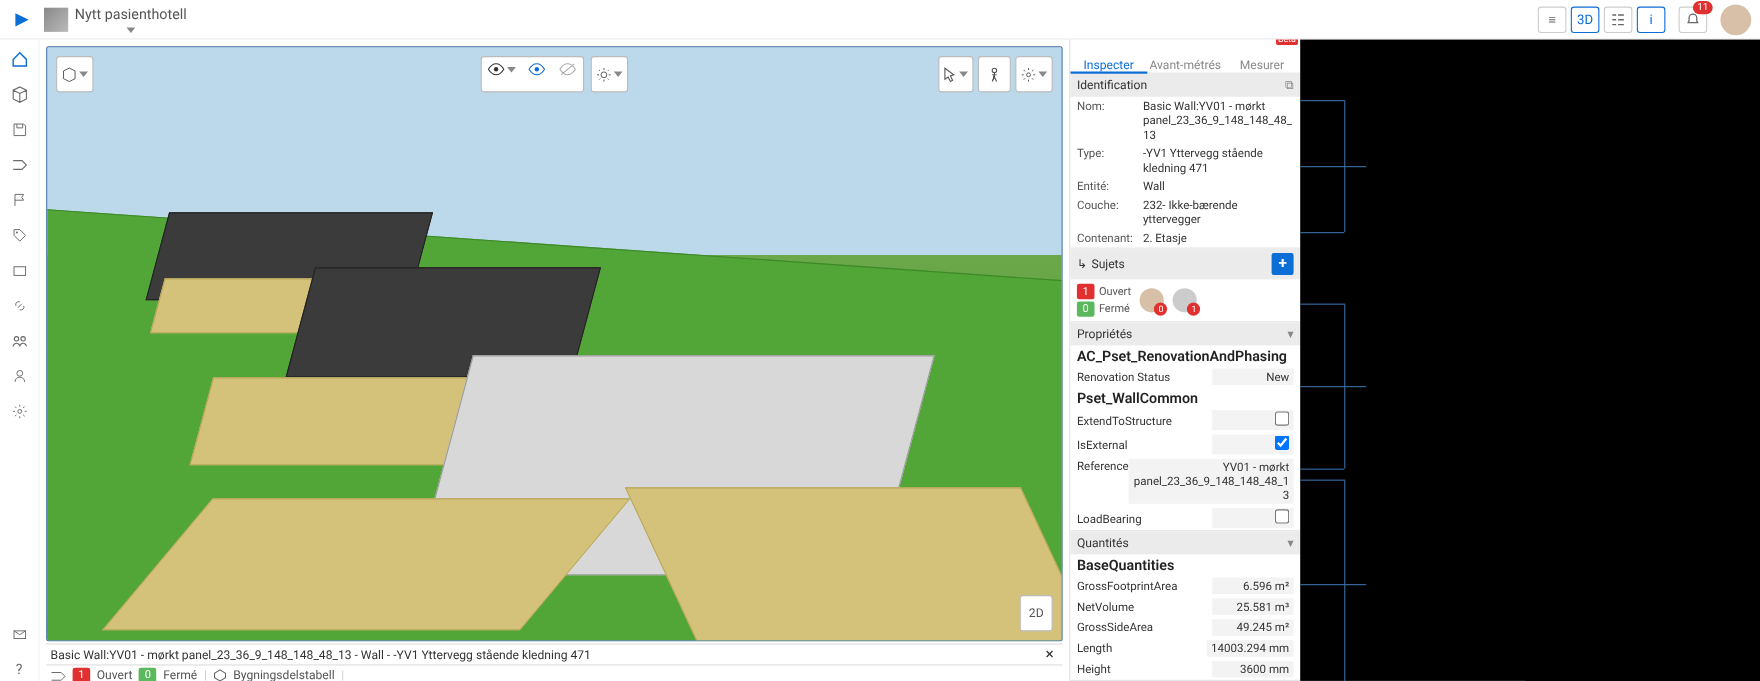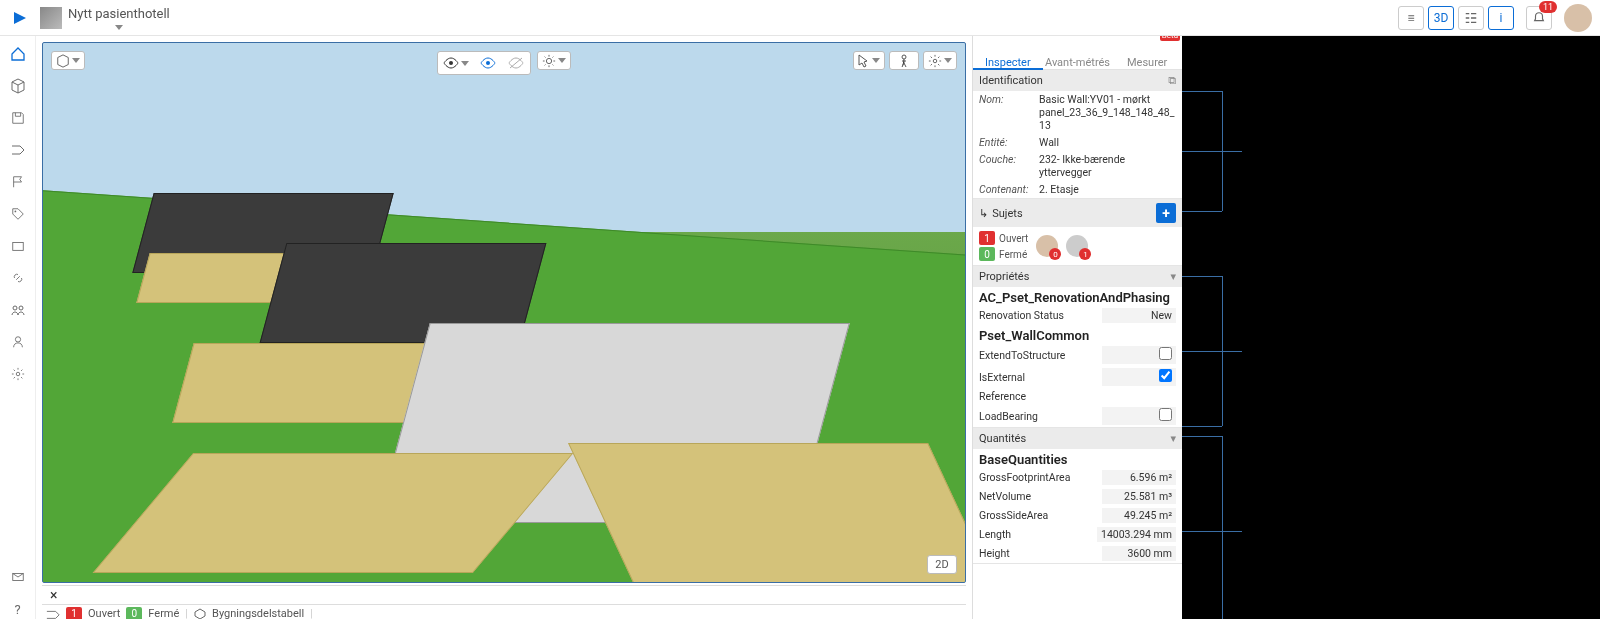--- a/index.html
+++ b/index.html
@@ -24,21 +24,21 @@
 .rail-icon.active { color: #0b6dd6; }
 .rail-spacer { flex: 1; }
 
 
 .content { position: absolute; left: 36px; top: 36px; right: 0; bottom: 0; display: flex; }
 .viewport-wrap { flex: 1; position: relative; padding: 6px; background: #fff; }
 .viewport { position: absolute; inset: 6px 6px 36px 6px; border: 1px solid #3a6ea5; border-radius: 2px; overflow: hidden; background: linear-gradient(#bcd9ec 0%, #bcd9ec 35%, #6ba84a 35%, #4f8a36 100%); }
 .vp-toolbar-l { position: absolute; top: 8px; left: 8px; display: flex; gap: 4px; z-index: 5; }
 .vp-toolbar-c { position: absolute; top: 8px; left: 50%; transform: translateX(-50%); display: flex; gap: 6px; z-index: 5; }
 .vp-toolbar-r { position: absolute; top: 8px; right: 8px; display: flex; gap: 4px; z-index: 5; }
-.vp-btn { background: #fff; border: 1px solid #bbb; border-radius: 3px; height: 19px; min-width: 30px; display: flex; align-items: center; justify-content: center; cursor: pointer; font-size: 11px; color: #555; gap: 2px; padding: 0 4px; }
+.vp-btn { background: #fff; border: 1px solid #bbb; border-radius: 3px; height: 33px; min-width: 30px; display: flex; align-items: center; justify-content: center; cursor: pointer; font-size: 11px; color: #555; gap: 2px; padding: 0 4px; }
 .vp-btn.blue { color: #0b6dd6; }
 .vp-btn.muted { color: #aaa; }
 .eye-group { display: flex; gap: 2px; background: #fff; border: 1px solid #bbb; border-radius: 3px; padding: 1px; }
 .eye-group .vp-btn { border: none; height: 20px; min-width: 26px; }
 .vp-2d { position: absolute; bottom: 8px; right: 8px; z-index: 5; }
 
 
 .scene { position: absolute; inset: 0; }
 .scene .block { position: absolute; background: #c9c9c9; border: 1px solid #999; transform: skewX(-15deg); }
 .scene .roof { background: #3b3b3b; border-color: #222; }
@@ -59,21 +59,21 @@
 .rp-tabs { display: flex; height: 34px; border-bottom: 1px solid #e2e2e2; font-size: 11px; }
 .rp-tab { flex: 1; display: flex; align-items: flex-end; justify-content: center; color: #888; cursor: pointer; position: relative; text-align: center; line-height: 1.1; }
 .rp-tab.active { color: #0b6dd6; }
 .rp-tab.active::after { content: ""; position: absolute; bottom: -1px; left: 0; right: 0; height: 2px; background: #0b6dd6; }
 .beta-tag { position: absolute; top: -4px; right: 2px; background: #e03030; color: #fff; font-size: 8px; border-radius: 2px; padding: 0 2px; }
 
 .section { border-bottom: 1px solid #e5e5e5; }
 .sec-head { background: #ebebeb; padding: 4px 6px; font-size: 11px; color: #333; display: flex; align-items: center; justify-content: space-between; }
 .sec-head .sec-icon { color: #888; cursor: pointer; font-size: 11px; }
 .kv { display: flex; padding: 2px 6px; font-size: 10.5px; color: #333; align-items: flex-start; }
-.kv .k { width: 60px; flex-shrink: 0; color: #555; font-style: italic; }
+.kv .k { width: 60px; flex-shrink: 0; color: #555; }
 .kv .v { flex: 1; text-align: left; word-break: break-word; }
 .subhead { padding: 3px 6px 1px 6px; font-size: 13px; font-weight: 600; color: #222; }
 
 .subjects-row { display: flex; align-items: center; gap: 8px; padding: 4px 6px; }
 .subj-btn { width: 20px; height: 20px; background: #0b6dd6; color: #fff; display: flex; align-items: center; justify-content: center; border-radius: 2px; cursor: pointer; font-size: 14px; font-weight: bold; }
 .subj-status { display: flex; flex-direction: column; gap: 2px; font-size: 10px; color: #555; }
 .subj-status div { display: flex; align-items: center; gap: 4px; }
 .mini-avatar { width: 22px; height: 22px; border-radius: 50%; background: #d8c0a8; position: relative; }
 .mini-avatar .mb { position: absolute; bottom: -3px; right: -3px; width: 12px; height: 12px; border-radius: 50%; background: #e03030; color: #fff; font-size: 8px; display: flex; align-items: center; justify-content: center; }
 
@@ -279,20 +279,21 @@
 
       <div class="vp-2d">
         <div class="vp-btn">
             <span>2D</span>
           </div>
       </div>
     </div>
 
     <div class="viewport-footer">
       <div class="vf-sel">
+        <span>Basic Wall:YV01 - mørkt panel_23_36_9_148_148_48_13 - Wall - -YV1 Yttervegg stående kledning 471</span>
         <span class="close-x">×</span>
       </div>
       <div class="vf-bar">
         <span>
             <svg width="14" height="12" viewBox="0 0 16 12">
               <path d="M1 3h10l4 4-4 4H1" fill="none" stroke="#666"></path>
             </svg>
           </span>
         <span class="badge red">1</span>
         <span>Ouvert</span>
@@ -325,20 +326,24 @@
     </div>
 
     <div class="section">
       <div class="sec-head">
         <span>Identification</span>
         <span class="sec-icon">⧉</span>
       </div>
       <div class="kv">
           <span class="k">Nom:</span>
           <span class="v">Basic Wall:YV01 - mørkt panel_23_36_9_148_148_48_13</span>
+        </div>
+      <div class="kv">
+          <span class="k">Type:</span>
+          <span class="v">-YV1 Yttervegg stående kledning 471</span>
         </div>
       <div class="kv">
           <span class="k">Entité:</span>
           <span class="v">Wall</span>
         </div>
       <div class="kv">
           <span class="k">Couche:</span>
           <span class="v">232- Ikke-bærende yttervegger</span>
         </div>
       <div class="kv">
@@ -386,20 +391,21 @@
       <div class="prop-row">
           <span class="pk">ExtendToStructure</span>
           <span class="pv"><input type="checkbox" style=""></span>
         </div>
       <div class="prop-row">
           <span class="pk">IsExternal</span>
           <span class="pv"><input type="checkbox" checked="" style=""></span>
         </div>
       <div class="prop-row" style="align-items:flex-start;">
           <span class="pk">Reference</span>
+          <span class="pv" style="text-align:right;word-break:break-word;">YV01 - mørkt panel_23_36_9_148_148_48_13</span>
         </div>
       <div class="prop-row">
           <span class="pk">LoadBearing</span>
           <span class="pv"><input type="checkbox" style=""></span>
         </div>
     </div>
 
     <div class="section">
       <div class="sec-head">
         <span>Quantités</span>

